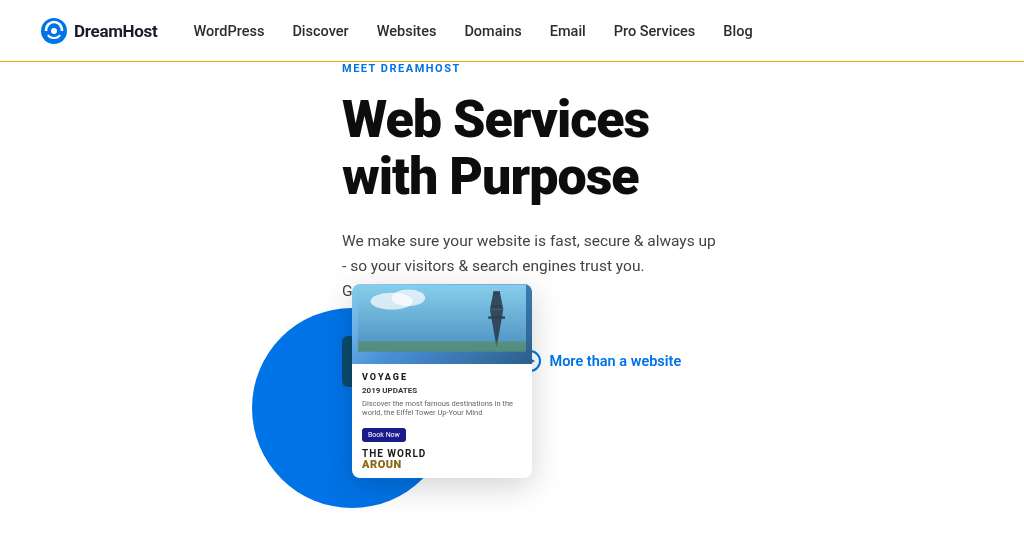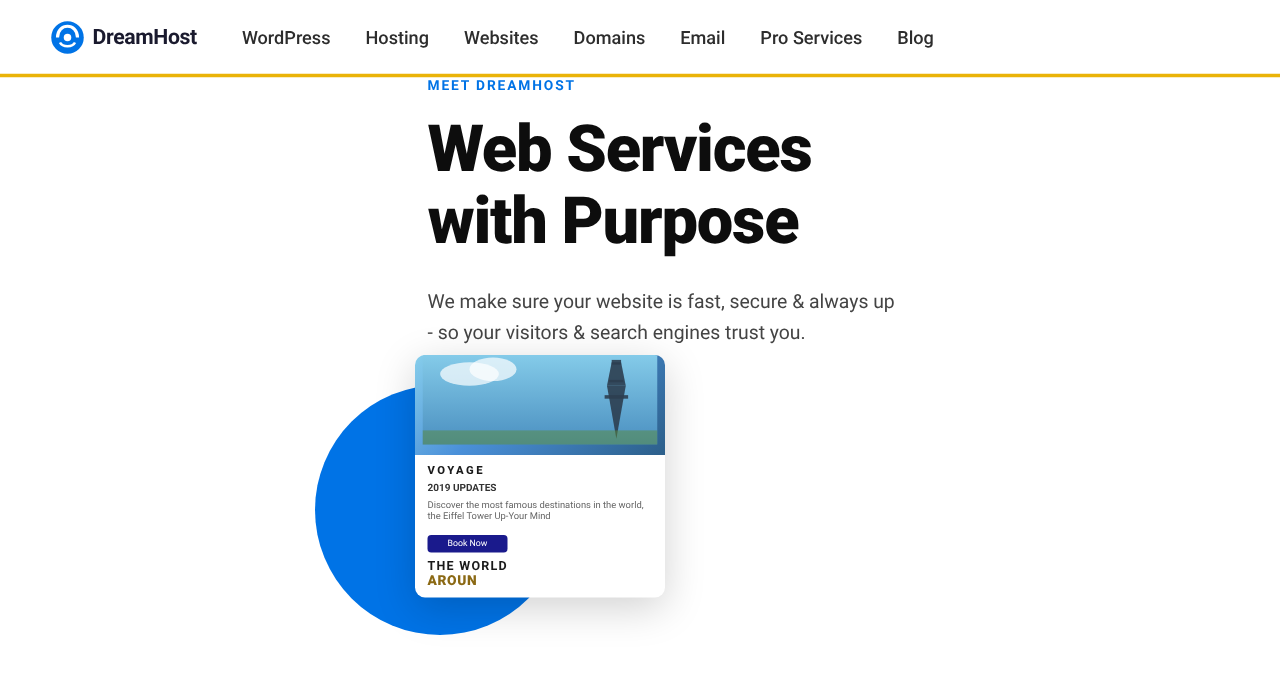--- a/index.html
+++ b/index.html
@@ -10,21 +10,21 @@
       height: 538px;
       overflow: hidden;
     }
 
     
     .navbar {
       display: flex;
       align-items: center;
       padding: 0 40px;
       height: 62px;
-      border-bottom: 3px solid #eab308;
+      border-bottom: 1px solid #eab308;
       background: #fff;
     }
     .logo {
       display: flex;
       align-items: center;
       gap: 6px;
       margin-right: 36px;
       text-decoration: none;
     }
     .logo-icon {
@@ -190,21 +190,21 @@
       display: flex;
       align-items: center;
       justify-content: center;
     }
 
     
     .website-card {
       position: absolute;
       right: 0px;
       bottom: 60px;
-      width: 200px;
+      width: 180px;
       background: #fff;
       border-radius: 8px;
       box-shadow: 0 8px 32px rgba(0,0,0,0.18);
       overflow: hidden;
       z-index: 5;
     }
 
     .card-img-top {
       width: 100%;
       height: 80px;
@@ -232,21 +232,21 @@
       font-size: 7.5px;
       color: #666;
       margin-bottom: 4px;
       line-height: 1.3;
     }
 
     .card-btn {
       background: #1a1a8c;
       color: #fff;
       font-size: 7px;
-      padding: 3px 16px;
+      padding: 3px 6px;
       border-radius: 3px;
       display: inline-block;
       margin-bottom: 6px;
     }
 
     .card-headline {
       font-size: 11px;
       font-weight: 900;
       color: #8b6914;
       letter-spacing: 0.5px;
@@ -269,40 +269,46 @@
     <svg class="logo-icon" viewBox="0 0 28 28" fill="none" xmlns="http://www.w3.org/2000/svg">
       <circle cx="14" cy="14" r="13" fill="#0073e6"></circle>
       <path d="M6 14 C6 8 10 5 14 5 C18 5 22 8 22 14" stroke="#fff" stroke-width="2.5" fill="none"></path>
       <path d="M8 18 C10 22 18 22 20 18" stroke="#fff" stroke-width="2" fill="none"></path>
       <circle cx="14" cy="14" r="3" fill="#fff"></circle>
     </svg>
     <span class="logo-text">DreamHost</span>
   </a>
   <ul class="nav-links">
     <li><a href="#">WordPress</a></li>
-    <li><a href="#">Hosting</a></li>
+    <li><a href="#">Discover</a></li>
     <li><a href="#">Websites</a></li>
     <li><a href="#">Domains</a></li>
     <li><a href="#">Email</a></li>
     <li><a href="#">Pro Services</a></li>
     <li><a href="#">Blog</a></li>
   </ul>
 </nav>
 
 <section class="hero">
 
   <div class="hero-left">
     <p class="meet-label">MEET DREAMHOST</p>
     <h1 class="hero-title">
       <span>Web Services</span><br>
       <span>with Purpose</span>
     </h1>
     <p class="hero-desc">We make sure your website is fast, secure &amp; always up - so your visitors &amp; search engines trust you. Guaranteed.</p>
     <div class="hero-actions">
       <a href="#" class="btn-get-started">Get Started</a>
+      <a href="#" class="btn-more">
+        <span class="play-icon">
+          <span class="play-triangle"></span>
+        </span>
+        <span>More than a website</span>
+      </a>
     </div>
   </div>
 
   <div class="hero-right">
 
     <div class="blob-purple"></div>
 
     <div class="blob-blue"></div>
 
     <div class="person-photo">

